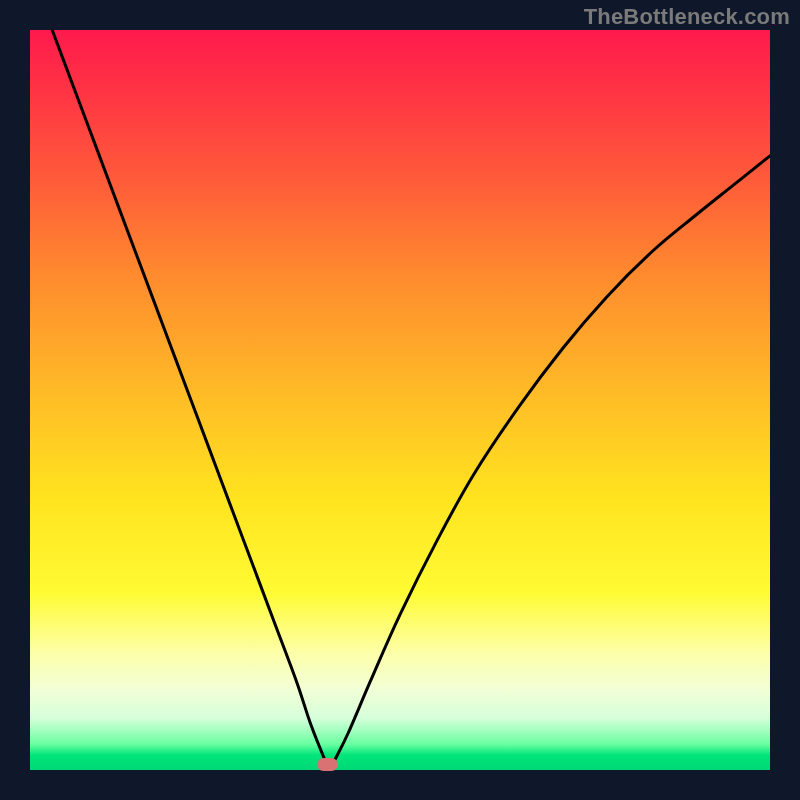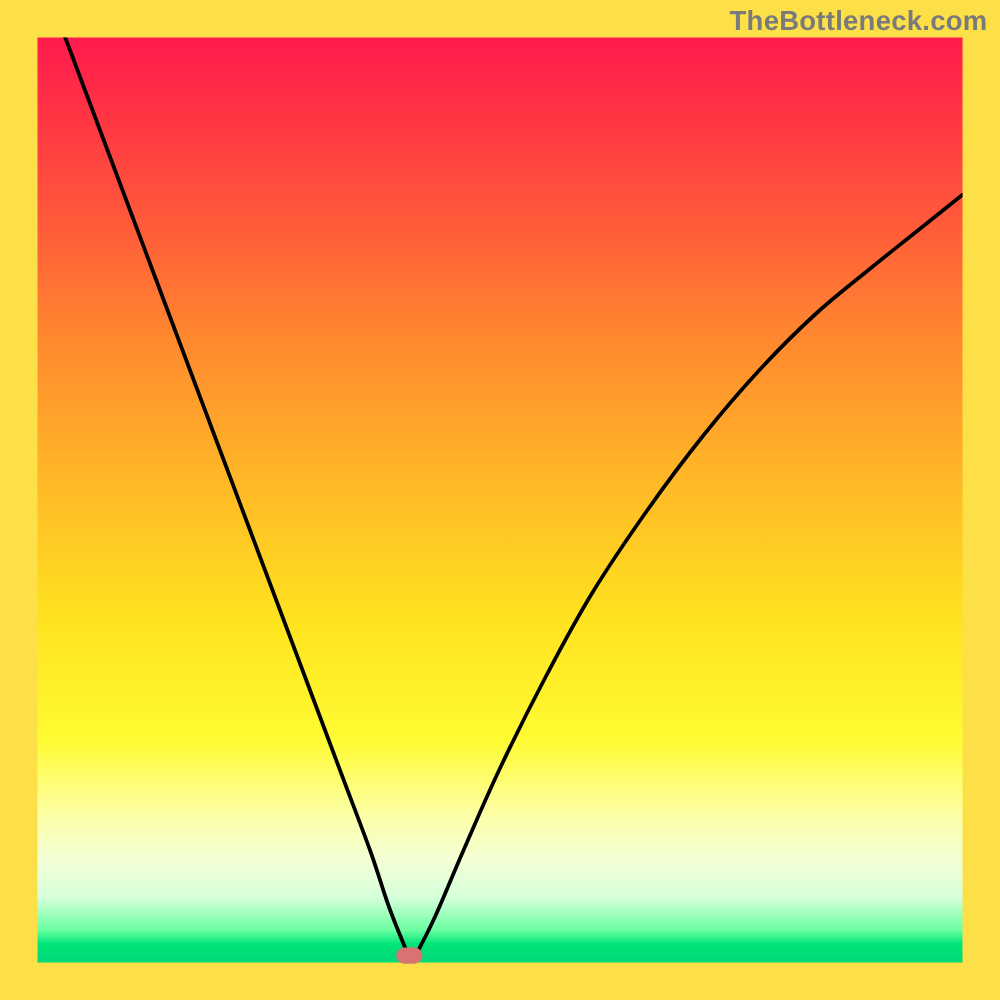--- a/index.html
+++ b/index.html
@@ -6,21 +6,21 @@
     margin: 0;
     padding: 0;
     width: 800px;
     height: 800px;
     background: #000;
     overflow: hidden;
   }
   .outer {
     width: 800px;
     height: 800px;
-    background: #fde047;
+    background: #0f172a;
     position: relative;
   }
   .plot-area {
     position: absolute;
     left: 30px;
     top: 30px;
     width: 740px;
     height: 740px;
     background: linear-gradient(to bottom,
       #ff1a4d 0%,

